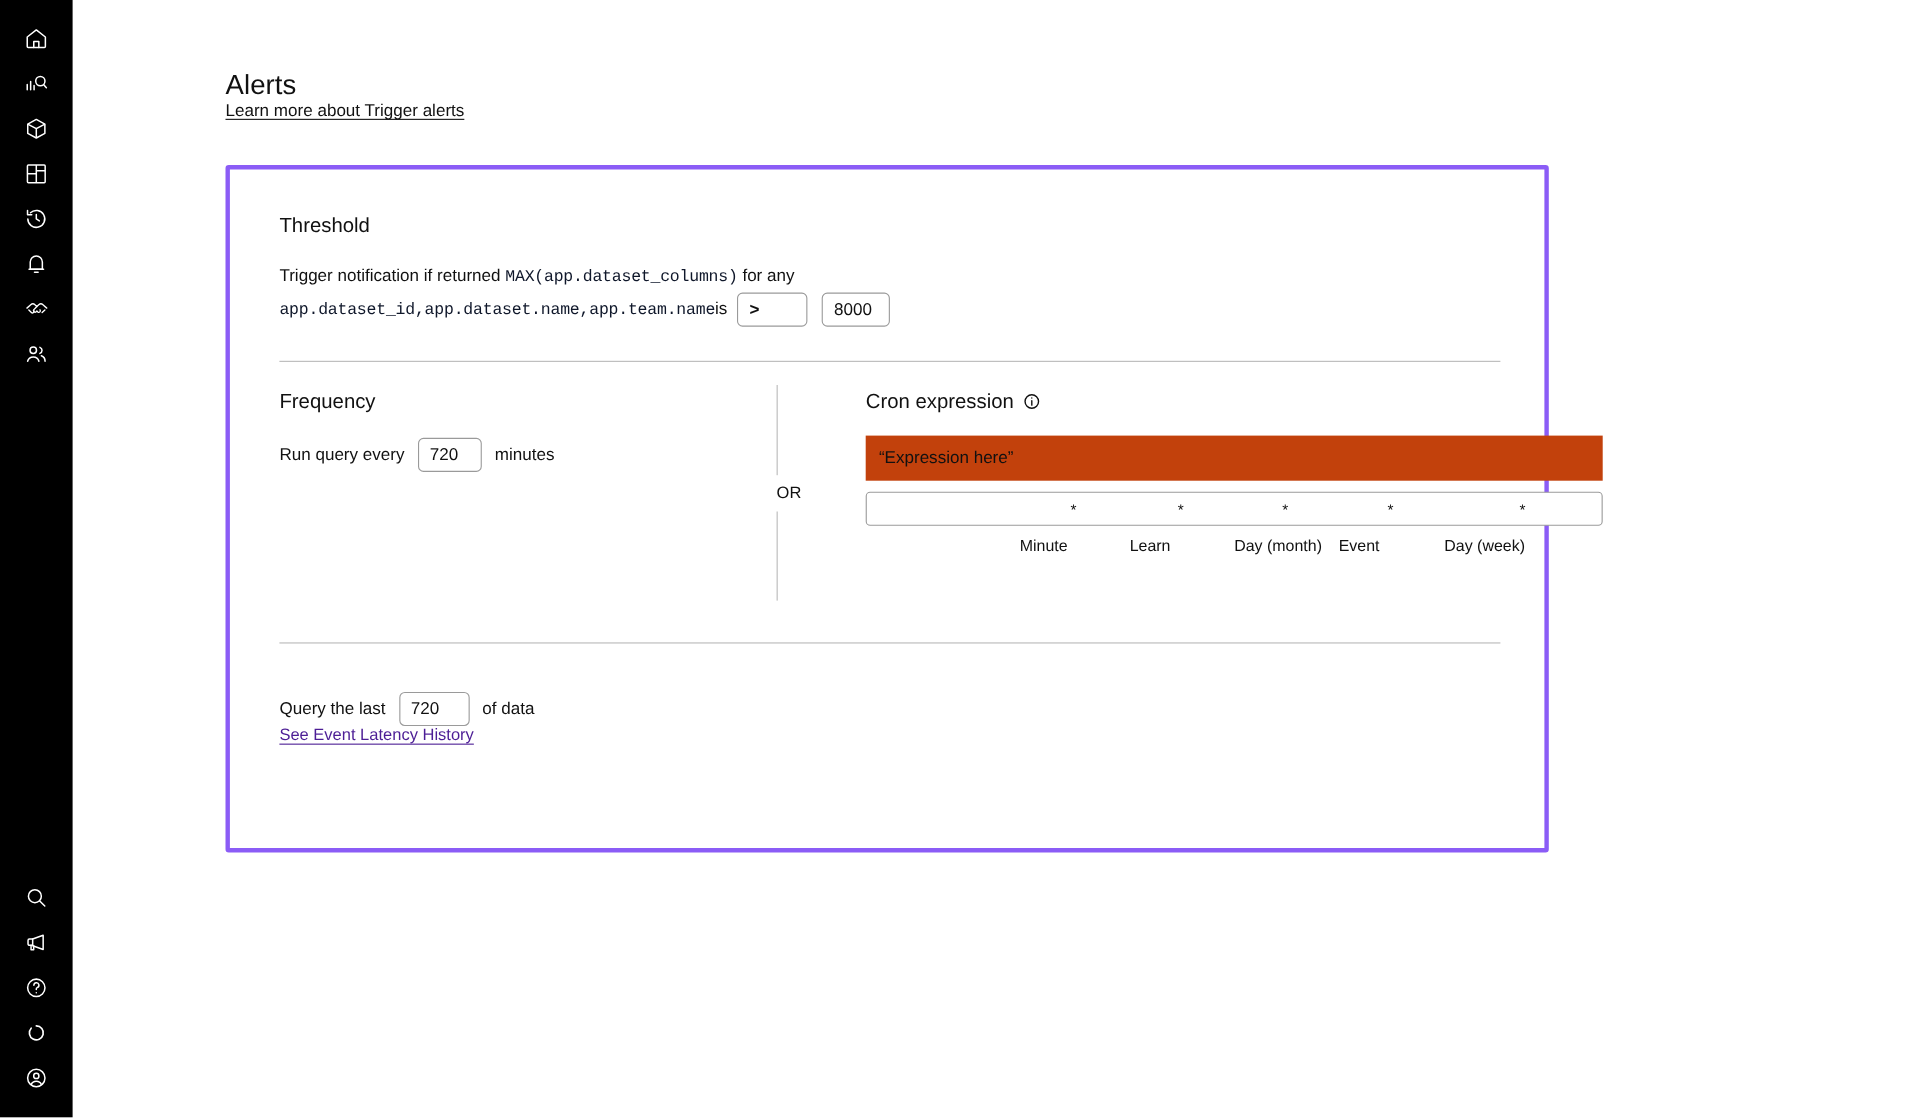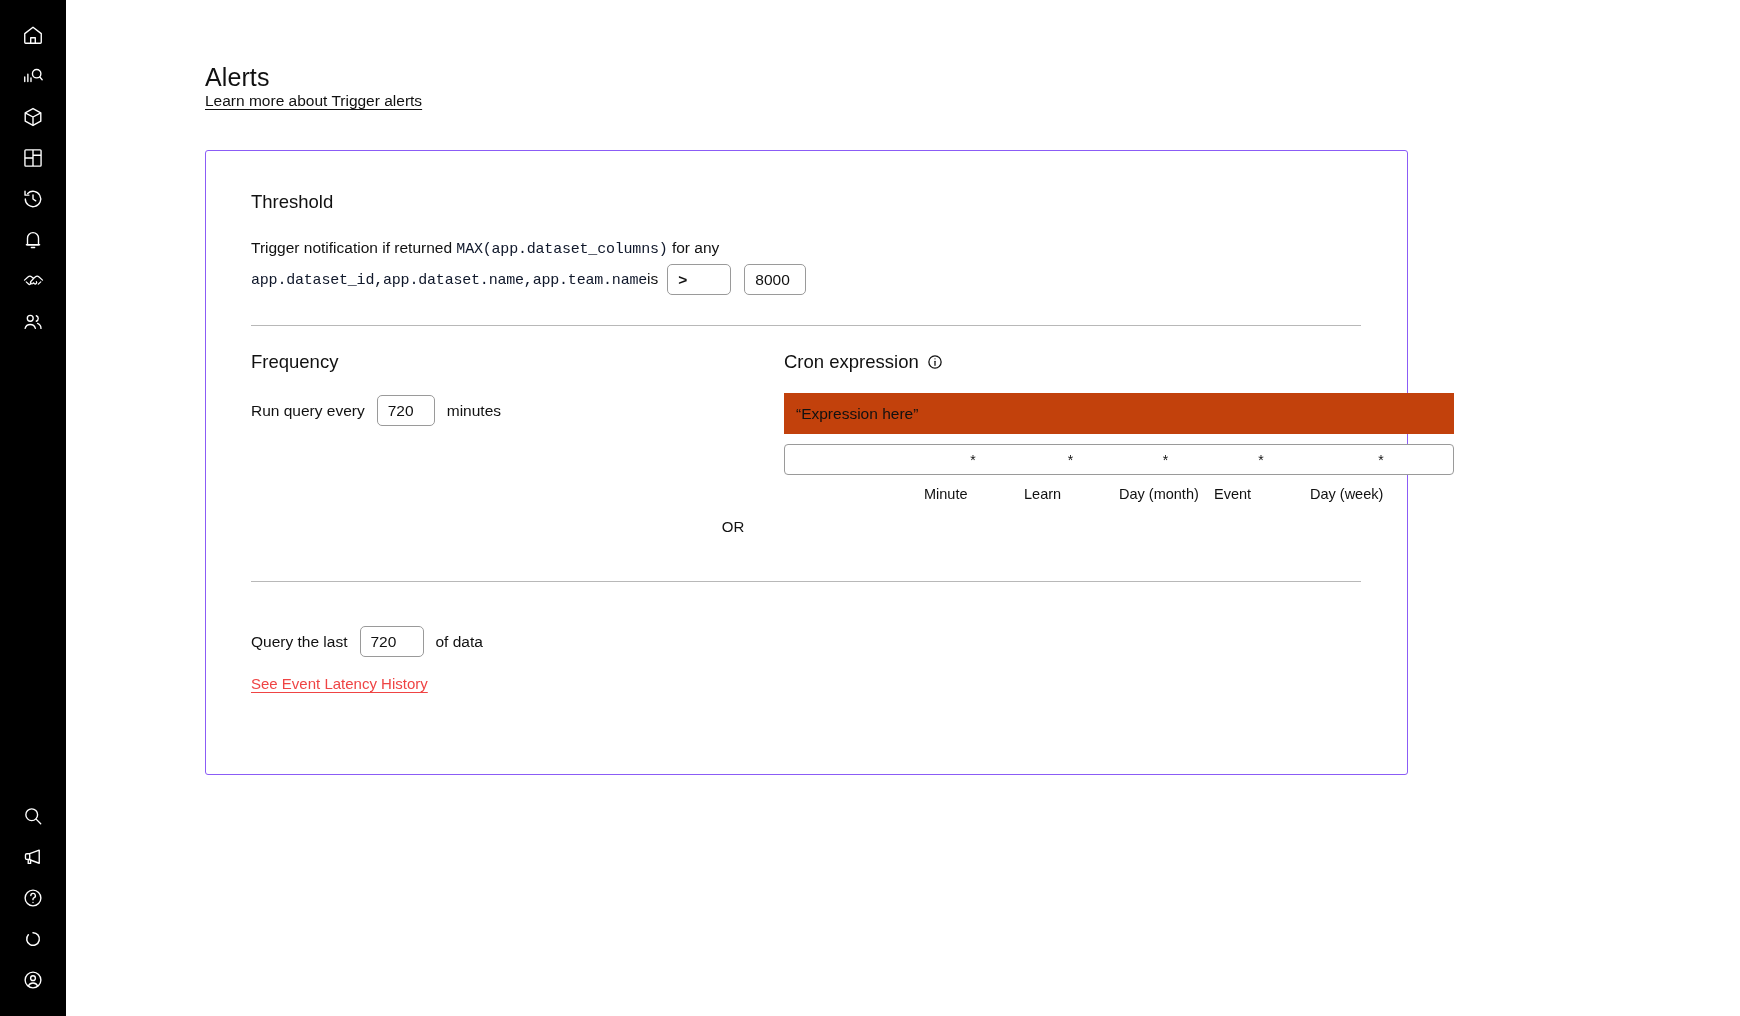--- a/index.html
+++ b/index.html
@@ -55,21 +55,21 @@
     text-decoration: underline;
     text-underline-offset: 2.5px;
     cursor: pointer;
   }
 
   .card {
     position: absolute;
     left: 139px; top: 150px;
     width: 1203px;
     height: 625px;
-    border: 1px solid #8b5cf6;
+    border: 4px solid #8b5cf6;
     border-radius: 3px;
     background: #ffffff;
   }
 
   .section { position: absolute; }
 
   .sec-title {
     font-size: 18.5px;
     font-weight: 400;
     color: #111111;
@@ -137,22 +137,22 @@
     font-size: 15.5px;
     color: #111111;
   }
   .freq-input { width: 58px; height: 31px; margin: 0 12px; text-align: left; }
 
   
   .or-wrap {
     position: absolute;
     left: 497px; top: 196px;
     width: 60px; height: 196px;
-    display: flex; 
-    align-items: flex-end;
+    display: flex; flex-direction: column;
+    align-items: flex-start;
   }
   .or-line { width: 1px; flex: 1; background: #b8b8b8; }
   .or-text { font-size: 15px; color: #111111; padding: 8px 0; }
 
   
   #cron { left: 578px; top: 200px; width: 670px; }
   .cron-expr-box {
     margin-top: 20px;
     width: 670px; height: 41px;
     background: #c2410c;
@@ -197,24 +197,23 @@
   #duration { left: 45px; top: 454px; width: 600px; }
   .dur-row {
     margin-top: 21px;
     display: flex;
     align-items: center;
     font-size: 15.5px;
     color: #111111;
   }
   .dur-input { width: 64px; height: 31px; margin: 0 12px; }
   .latency-link {
-    margin-top: 18px;
     display: inline-block;
     font-size: 15px;
-    color: #ef4444;
+    color: #4c1d95;
     text-decoration: underline;
     text-underline-offset: 2.5px;
     cursor: pointer;
   }
 </style>
 </head>
 <body>
 
 <div class="app">
 

